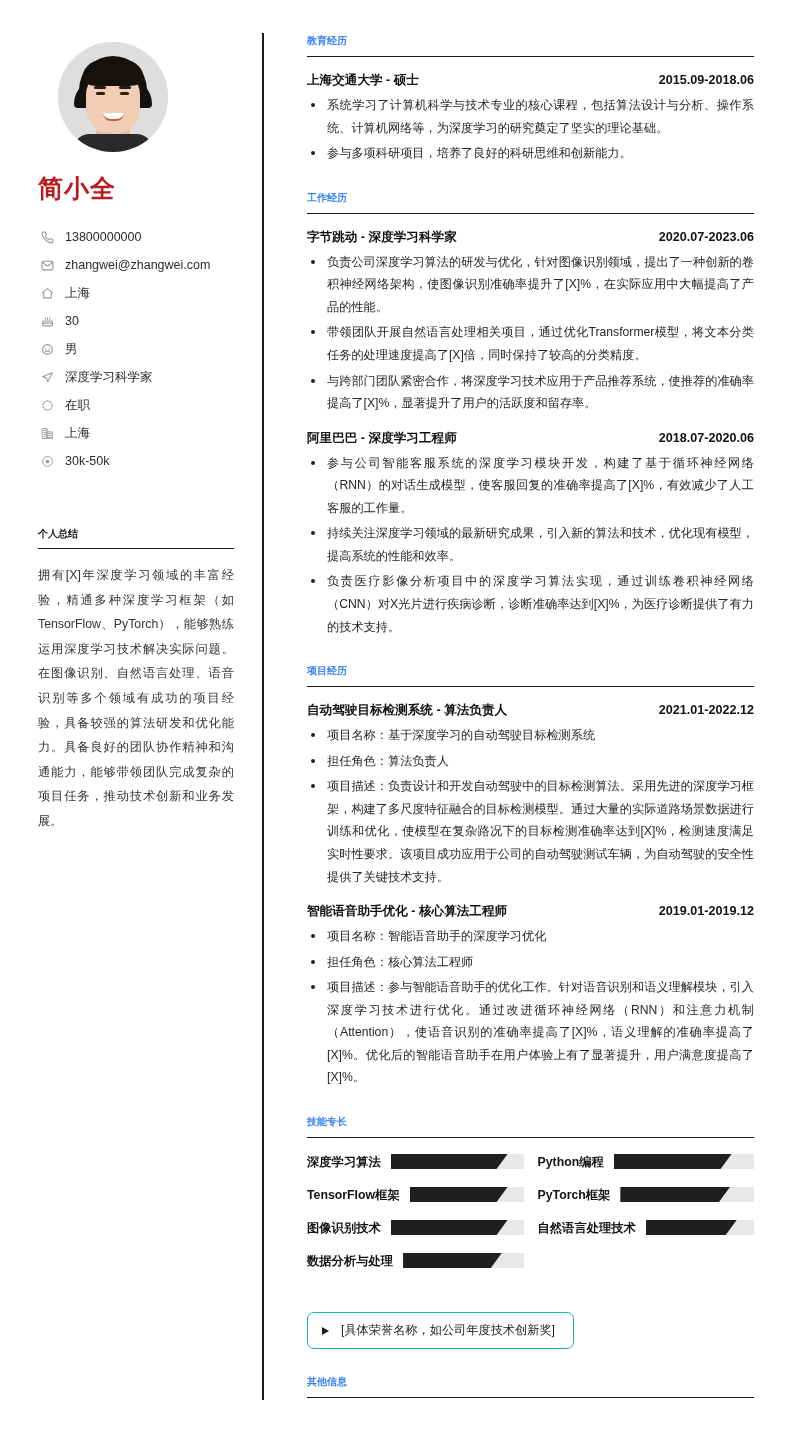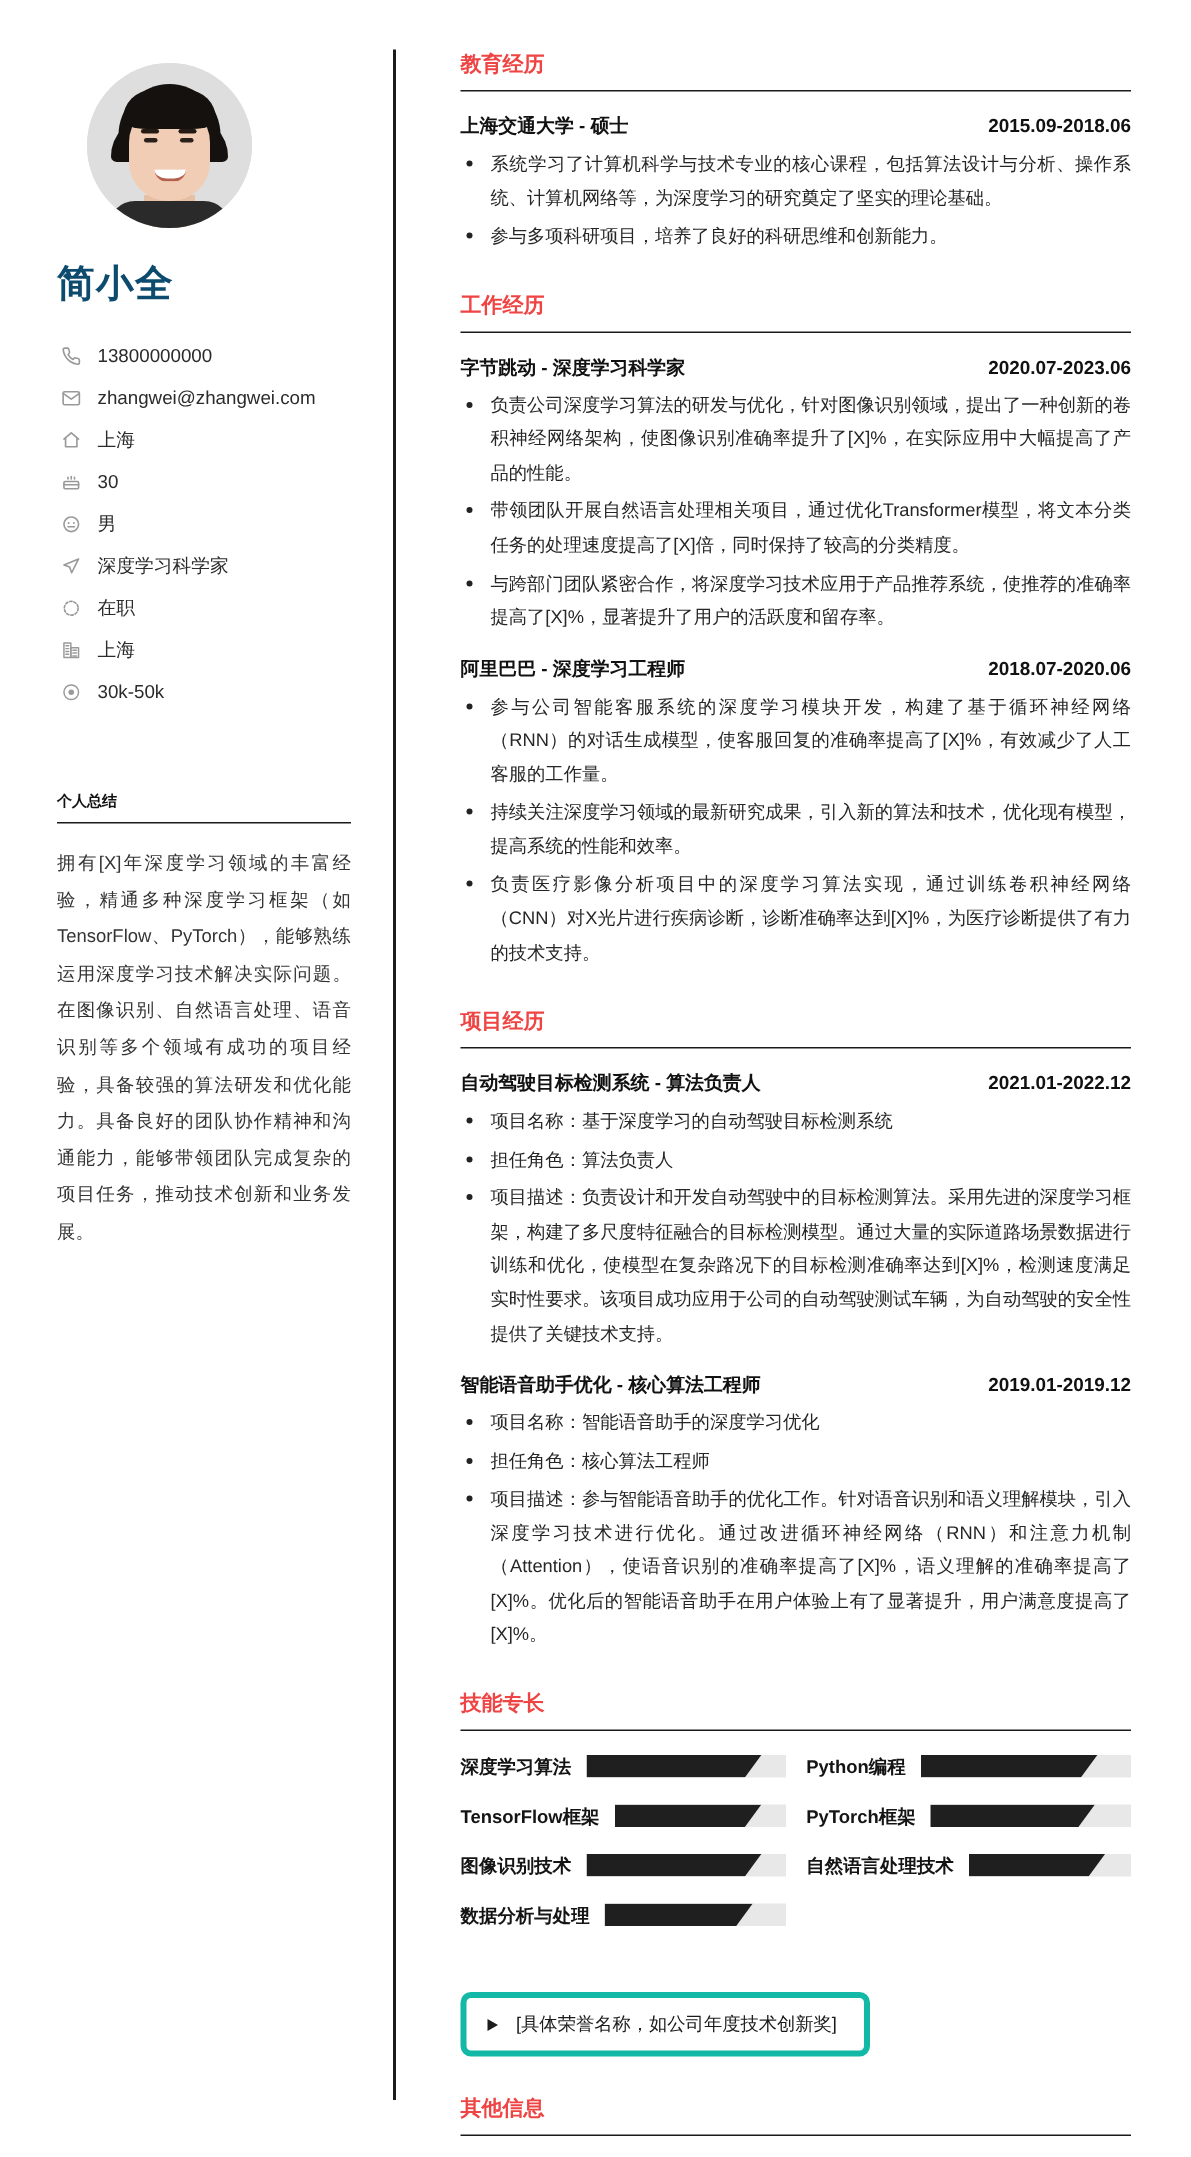--- a/index.html
+++ b/index.html
@@ -106,21 +106,21 @@
     background:#2a2a2a;
     border-radius:20px 20px 0 0;
     z-index:5;
   }
 
   .name {
     margin: 20px 0 0 8px;
     font-size: 25px;
     font-weight: bold;
     letter-spacing: 1px;
-    color: #0c4a6e;
+    color: #b91c1c;
   }
 
   .contact-list { margin: 18px 0 0 8px; }
   .contact-row {
     display: flex;
     align-items: center;
     height: 28px;
     font-size: 12.5px;
     color: #2b2b2b;
   }
@@ -164,23 +164,23 @@
     background: #1c1c1c;
   }
 
   
   .main {
     flex: 1;
     padding: 34px 40px 0 45px;
   }
   .sec { margin-bottom: 26px; }
   .sec-head {
-    font-size: 14px;
+    font-size: 10px;
     font-weight: bold;
-    color: #ef4444;
+    color: #3b82f6;
     padding-bottom: 8px;
     border-bottom: 1.4px solid #1a1a1a;
   }
   .entry { margin-top: 15px; }
   .entry-top {
     display: flex;
     justify-content: space-between;
     align-items: baseline;
     margin-bottom: 5px;
   }
@@ -246,21 +246,21 @@
     left: 0; top: 0; bottom: 0;
     background: #1f1f1f;
     clip-path: polygon(0 0, 100% 0, calc(100% - 11px) 100%, 0 100%);
   }
 
   
   .honor-box {
     margin-top: 16px;
     display: inline-flex;
     align-items: center;
-    border: 4px solid #14b8a6;
+    border: 1px solid #14b8a6;
     border-radius: 7px;
     padding: 9px 18px 9px 14px;
     background: #fff;
   }
   .honor-tri {
     width: 0; height: 0;
     border-left: 7px solid #1c1c1c;
     border-top: 4.5px solid transparent;
     border-bottom: 4.5px solid transparent;
     margin-right: 12px;

